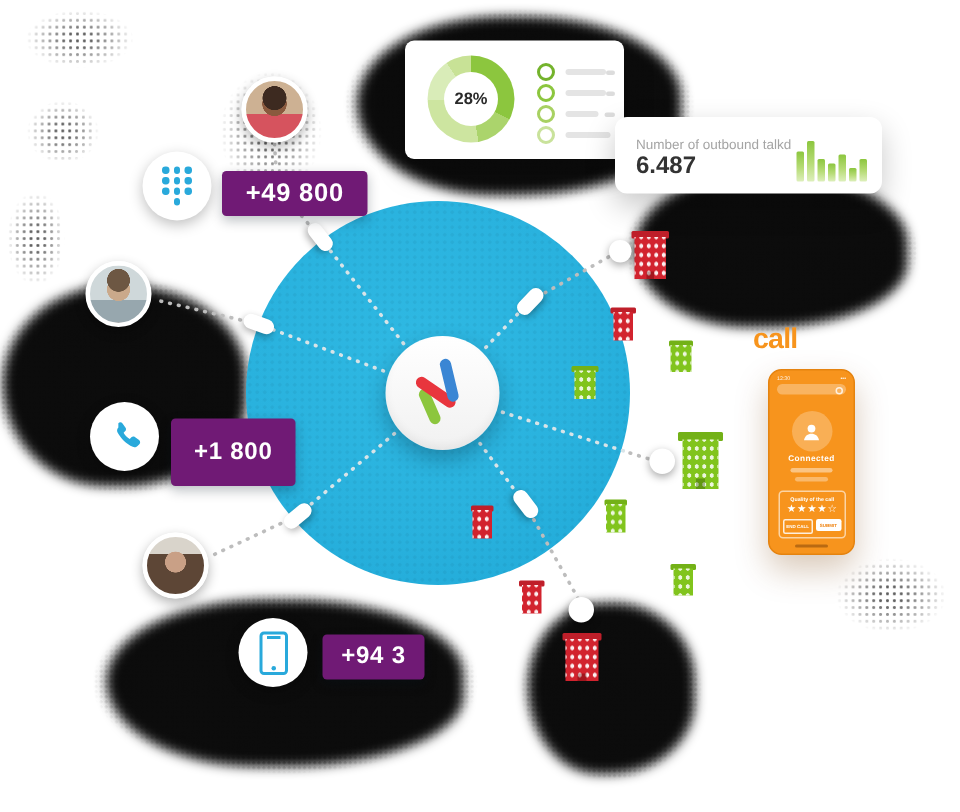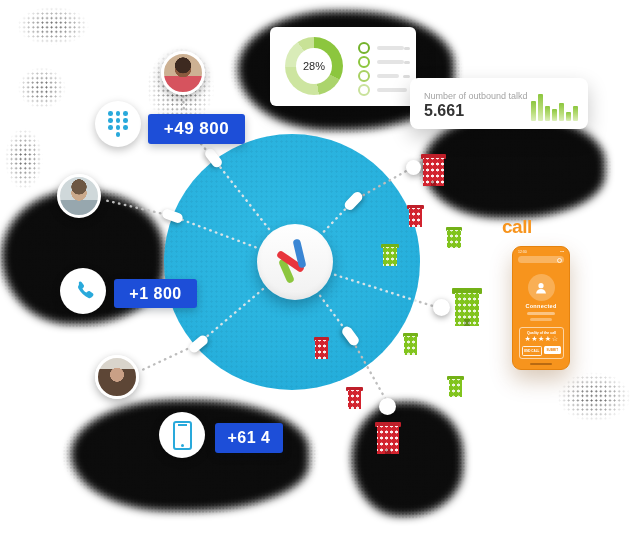--- a/index.html
+++ b/index.html
@@ -49,31 +49,31 @@
   .bld.large .bodyp::after{content:'';position:absolute;bottom:0;left:38%;width:24%;height:20%;
      background:rgba(80,0,0,.35);}
   .bld.green.large .bodyp::after{background:rgba(40,70,0,.35);}
 
   
   .avatar{position:absolute;width:38px;height:38px;border-radius:50%;border:3px solid #fff;z-index:7;
      box-shadow:0 3px 8px rgba(0,0,0,.3);}
   .icon-circle{position:absolute;width:46px;height:46px;border-radius:50%;background:#fff;z-index:7;
      box-shadow:0 3px 9px rgba(0,0,0,.25);display:flex;align-items:center;justify-content:center;}
 
-  .badge{position:absolute;background:#1d4ed8;color:#fff;z-index:7;border-radius:3px;
+  .badge{position:absolute;background:#701a75;color:#fff;z-index:7;border-radius:3px;
      font-weight:700;display:flex;align-items:center;justify-content:center;
      box-shadow:0 3px 8px rgba(0,20,30,.25);letter-spacing:.5px;}
 
   
   .card{position:absolute;background:#fff;border-radius:6px;z-index:8;
      box-shadow:0 8px 20px rgba(0,0,0,.22);}
   .donut{position:absolute;left:15px;top:10px;width:58px;height:58px;border-radius:50%;}
   .donut .hole{position:absolute;left:50%;top:50%;width:36px;height:36px;margin:-18px 0 0 -18px;
      border-radius:50%;background:#fff;display:flex;align-items:center;justify-content:center;
-     font-size:11px;font-weight:400;color:#2a2a2a;}
+     font-size:11px;font-weight:700;color:#2a2a2a;}
   .legend{position:absolute;left:88px;top:14px;width:52px;}
   .legend .lrow{display:flex;align-items:center;height:14px;}
   .legend .ring{width:8px;height:8px;border-radius:50%;background:#fff;margin-right:7px;flex:none;}
   .legend .lbar{height:4px;border-radius:2px;background:#e4e4e4;}
   .legend .ldash{width:7px;height:3px;border-radius:2px;background:#dcdcdc;margin-left:auto;}
 
   .out-title{position:absolute;left:14px;top:13px;font-size:9px;color:#a4a4a4;}
   .out-value{position:absolute;left:14px;top:24px;font-size:16px;font-weight:700;color:#333;}
   .out-bars{position:absolute;right:10px;bottom:8px;display:flex;align-items:flex-end;gap:2px;height:30px;}
   .out-bars .b{width:5px;border-radius:1px;
@@ -242,22 +242,22 @@
   <div class="icon-circle" style="left:60px;top:268px">
     <svg width="24" height="24" viewBox="0 0 24 24">
       <path d="M7.9 3.1c.8-.8 2.1-.7 2.8.2l2 2.8c.5.7.4 1.7-.2 2.3l-1.1 1.1c.7 1.6 2.5 3.4 4.1 4.1l1.1-1.1c.6-.6 1.6-.7 2.3-.2l2.8 2c.9.7 1 2 .2 2.8l-1.2 1.2c-.8.8-2.1 1.1-3.2.6C13.4 17.2 9.5 13.3 7.3 9.2c-.5-1.1-.2-2.4.6-3.2z" fill="#29a9db"></path>
     </svg>
   </div>
   <div class="icon-circle" style="left:159px;top:412px">
     <div class="mobile-icon"></div>
   </div>
 
   <div class="badge" style="left:148px;top:114px;width:97px;height:30px;font-size:17px">+49 800</div>
-  <div class="badge" style="left:114px;top:279px;width:83px;height:29px;font-size:16px">+1 800</div>
-  <div class="badge" style="left:215px;top:423px;width:68px;height:30px;font-size:16px">+61 4</div>
+  <div class="badge" style="left:114px;top:279px;width:83px;height:45px;font-size:16px">+1 800</div>
+  <div class="badge" style="left:215px;top:423px;width:68px;height:30px;font-size:16px">+94 3</div>
 
   <div class="card" style="left:270px;top:27px;width:146px;height:79px">
     <div class="donut" id="donut" style="background: conic-gradient(rgb(140, 198, 62) 0deg, rgb(140, 198, 62) 118deg, rgb(171, 212, 108) 118deg, rgb(171, 212, 108) 170deg, rgb(205, 229, 160) 170deg, rgb(205, 229, 160) 268deg, rgb(217, 236, 184) 268deg, rgb(217, 236, 184) 326deg, rgb(200, 226, 150) 326deg, rgb(200, 226, 150) 360deg);">
       <div class="hole">28%</div>
     </div>
     <div class="legend" id="legend">
         <div class="lrow">
           <span class="ring" style="border:2px solid #74b32c"></span>
                      <span class="lbar" style="width:30px"></span>
           <span class="ldash"></span>
@@ -274,21 +274,21 @@
         </div>
         <div class="lrow">
           <span class="ring" style="border:2px solid #c9e29b"></span>
                      <span class="lbar" style="width:30px"></span>
         </div>
       </div>
   </div>
 
   <div class="card" style="left:410px;top:78px;width:178px;height:51px;border-radius:8px">
     <div class="out-title">Number of outbound talkd</div>
-    <div class="out-value">5.661</div>
+    <div class="out-value">6.487</div>
     <div class="out-bars" id="out-bars">
         <div class="b" style="height: 20px;"></div>
         <div class="b" style="height: 27px;"></div>
         <div class="b" style="height: 15px;"></div>
         <div class="b" style="height: 12px;"></div>
         <div class="b" style="height: 18px;"></div>
         <div class="b" style="height: 9px;"></div>
         <div class="b" style="height: 15px;"></div>
       </div>
   </div>

